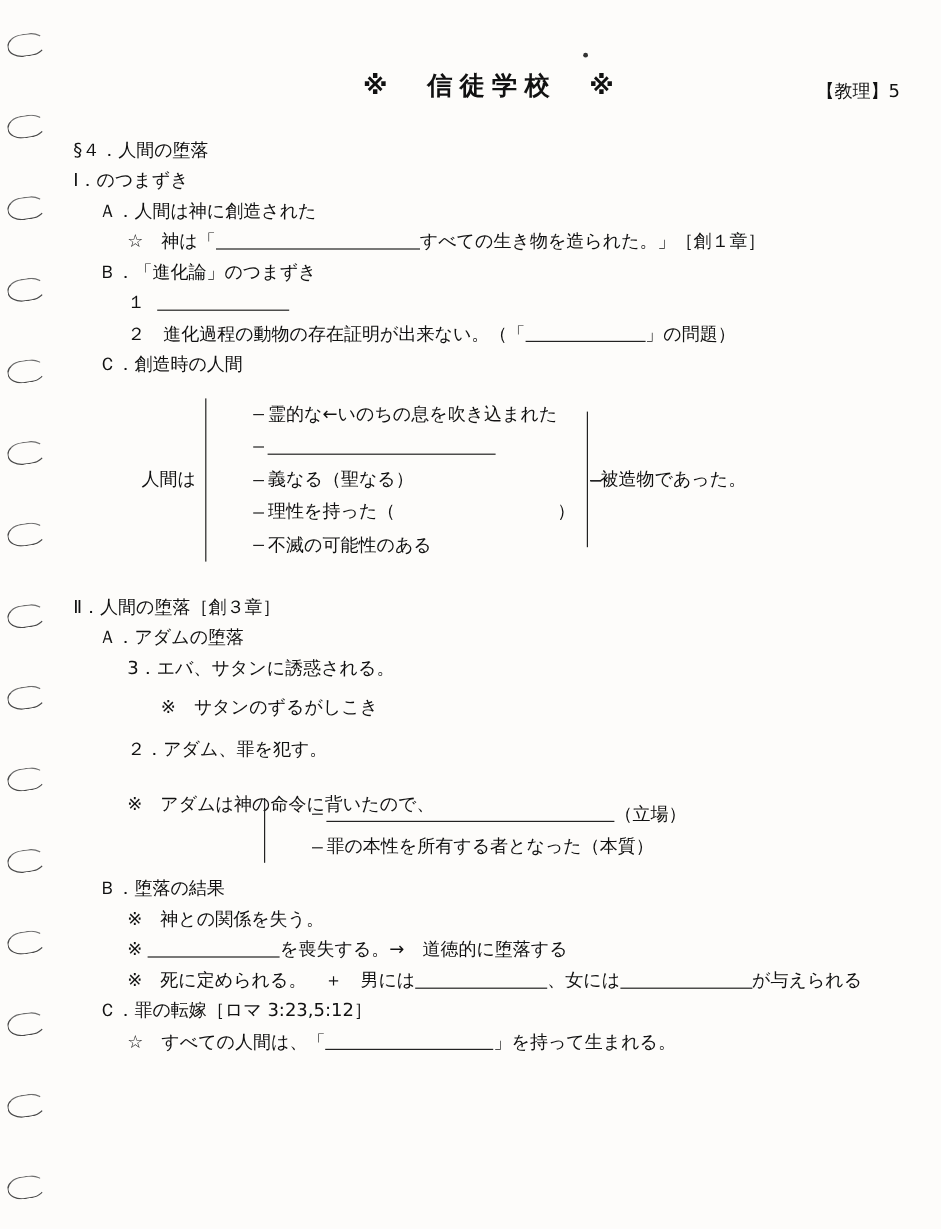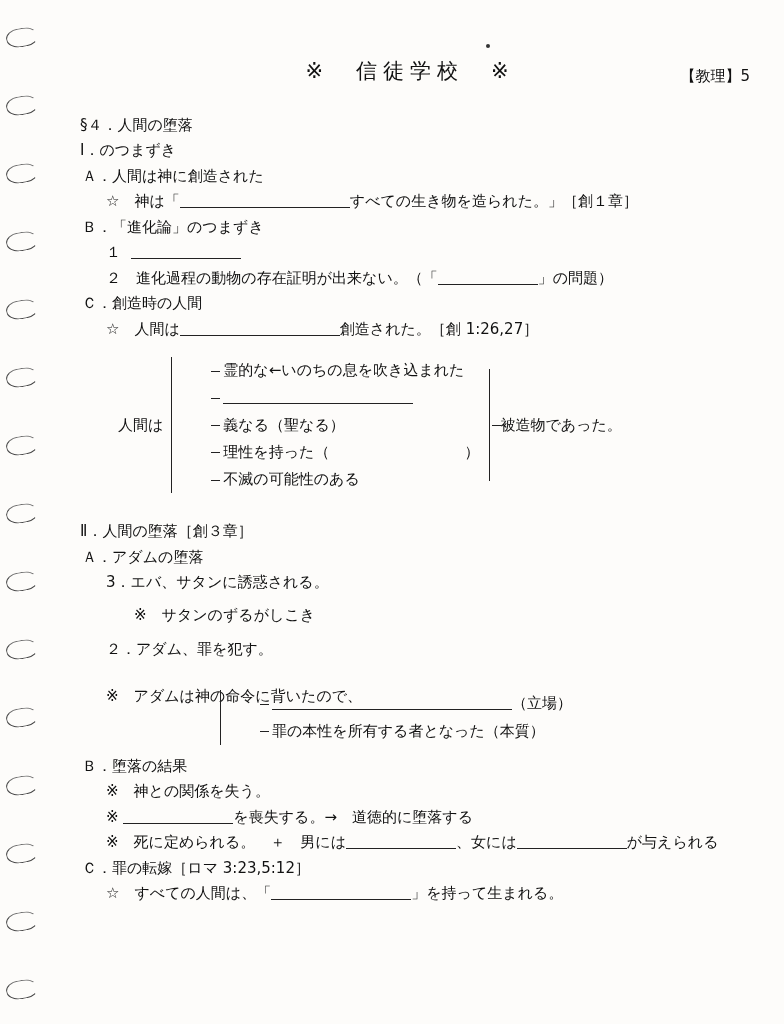--- a/index.html
+++ b/index.html
@@ -52,21 +52,21 @@
   }
   .header {
     display: flex;
     align-items: baseline;
     justify-content: center;
     position: relative;
     margin: 16px 0 26px 0;
   }
   .header-title {
     font-size: 21px;
-    font-weight: normal;
+    font-weight: bold;
     letter-spacing: 6px;
     white-space: nowrap;
   }
   .header-sub {
     position: absolute;
     right: 10px;
     bottom: 0;
     font-size: 15px;
     white-space: nowrap;
   }
@@ -76,21 +76,21 @@
     top: 44px;
     width: 4px;
     height: 4px;
     background: #333;
     border-radius: 50%;
   }
   .line {
     white-space: nowrap;
     margin: 3px 0;
   }
-  .lvl0 { margin-left: 20px; }
+  .lvl0 { margin-left: 1px; }
   .lvl1 { margin-left: 22px; }
   .lvl2 { margin-left: 46px; }
   .gap-s { height: 6px; }
   .gap-m { height: 16px; }
 
   .ul {
     display: inline-block;
     border-bottom: 1.4px solid #222;
     height: 1.05em;
     vertical-align: -2px;
@@ -205,23 +205,20 @@
     <div class="line lvl2">
       <span>１</span>&nbsp;&nbsp;<span class="ul u110"></span>
     </div>
 
     <div class="line lvl2">
       <span>２　進化過程の動物の存在証明が出来ない。（「</span><span class="ul u100"></span><span>」の問題）</span>
     </div>
 
     <div class="line lvl1">Ｃ．創造時の人間</div>
 
-    <div class="line lvl2">
-      <span>☆　人間は</span><span class="ul u160"></span><span>創造された。［創 1:26,27］</span>
-    </div>
 
     <div class="gap-s"></div>
 
     <div class="brace-block" style="margin-left:58px">
       <div class="brace-label">人間は</div>
       <div class="brace">
         <div class="row">霊的な←いのちの息を吹き込まれた</div>
         <div class="row"><span class="ul u190"></span></div>
         <div class="row">義なる（聖なる）</div>
         <div class="row">理性を持った（　　　　　　　　　）</div>

